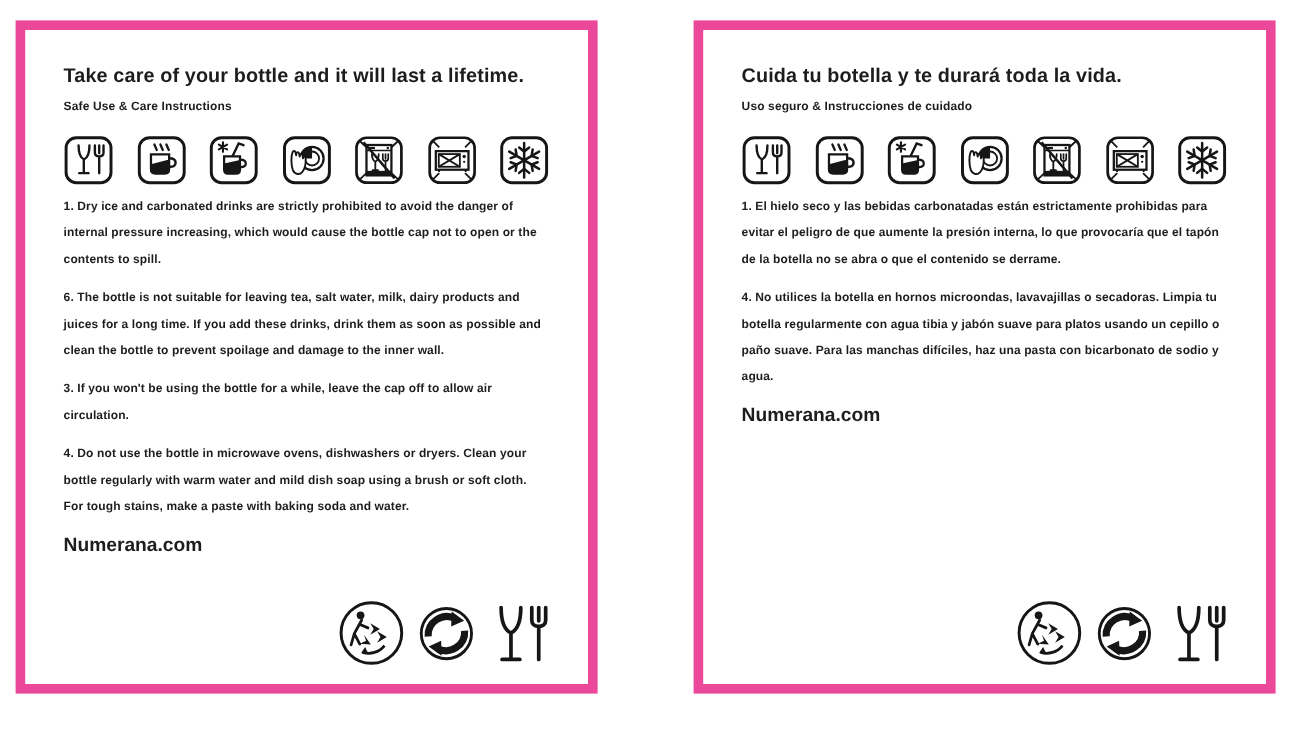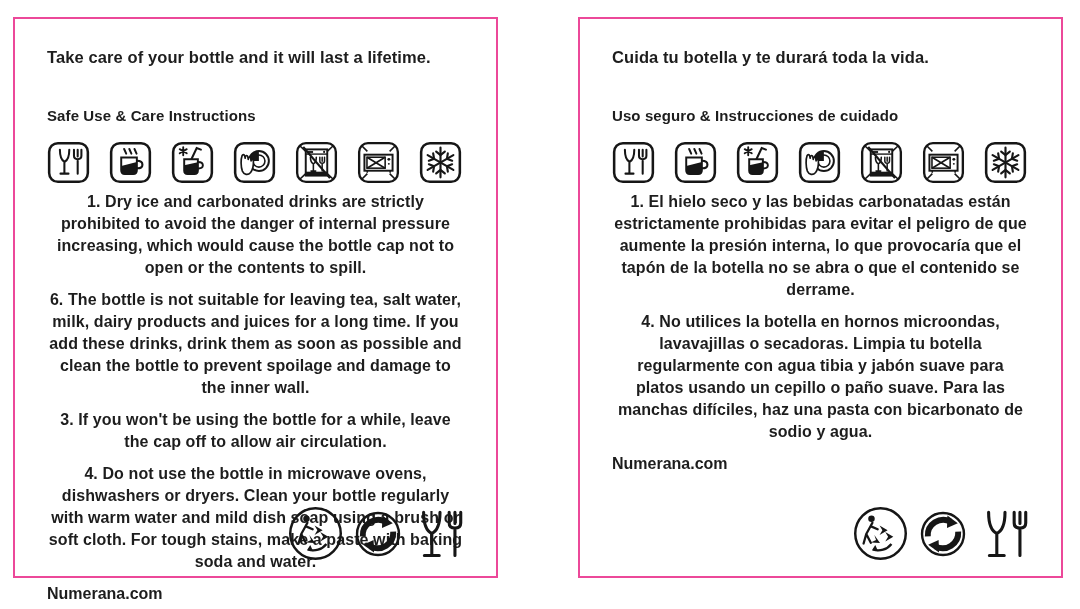--- a/index.html
+++ b/index.html
@@ -3,39 +3,39 @@
 <meta charset="utf-8">
 <style>
   html,body{margin:0;padding:0;background:#fff;}
   body{
     width:1080px;height:609px;position:relative;
     font-family:"Liberation Sans", sans-serif;
     color:#1d1d1d;
   }
   .panel{
     position:absolute;top:17px;width:485px;height:561px;
-    border:2px solid #ec4899;background:#fff;box-sizing:border-box;
+    border:8px solid #ec4899;background:#fff;box-sizing:border-box;
     padding:28px 32px 0 32px;
   }
   .panel.en{left:13px;}
   .panel.es{left:578px;}
   .title{
     font-size:16.5px;font-weight:bold;line-height:1.3;margin:0;
     letter-spacing:.1px;
   }
   .subtitle{
-    font-size:15px;font-weight:bold;margin:39px 0 0 0;letter-spacing:.1px;
+    font-size:10px;font-weight:bold;margin:10px 0 0 0;letter-spacing:.1px;
   }
   .icon-row{
     display:flex;gap:19px;margin-top:17px;
   }
   .care-icon{width:43px;height:43px;display:block;}
   .body-text p{
-    font-size:16px;font-weight:bold;line-height:22px;
-    margin:10px 0 0 0;letter-spacing:.1px;text-align:center;
+    font-size:10px;font-weight:bold;line-height:22px;
+    margin:10px 0 0 0;letter-spacing:.1px;
   }
   .body-text p:first-child{margin-top:7px;}
   .website{
     font-size:16px;font-weight:bold;margin-top:12px;
   }
   .footer-icons{
     position:absolute;right:28px;bottom:14px;
     display:flex;align-items:center;gap:10px;
   }
   .footer-icons svg{display:block;}

